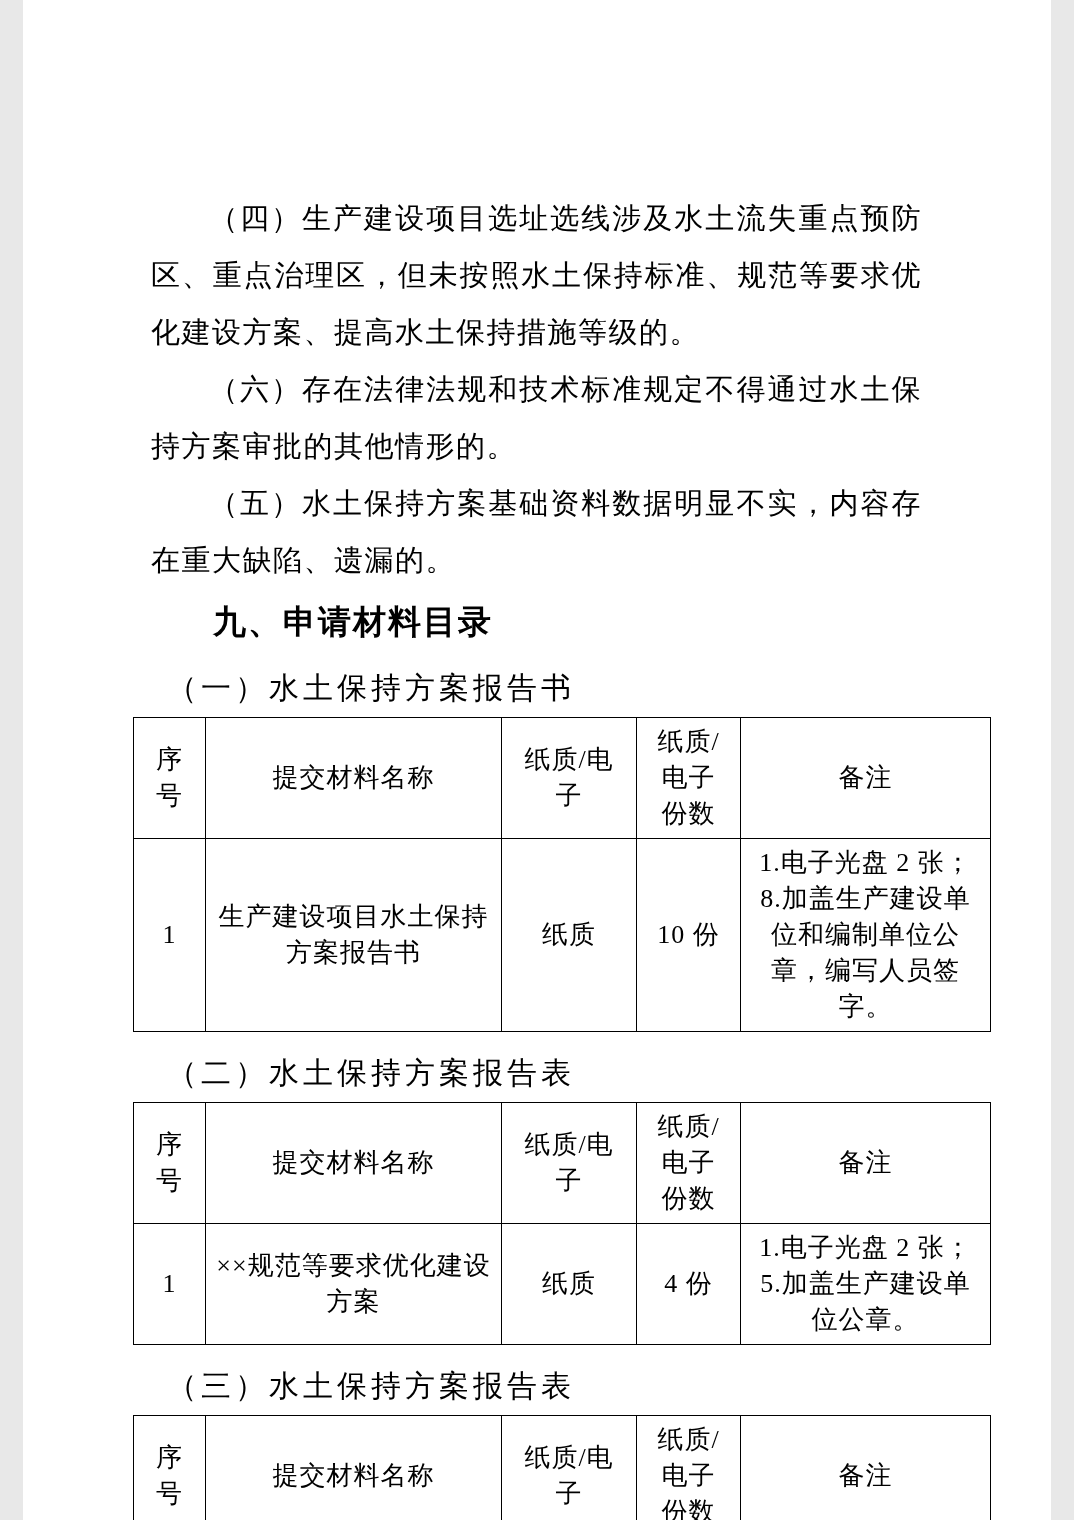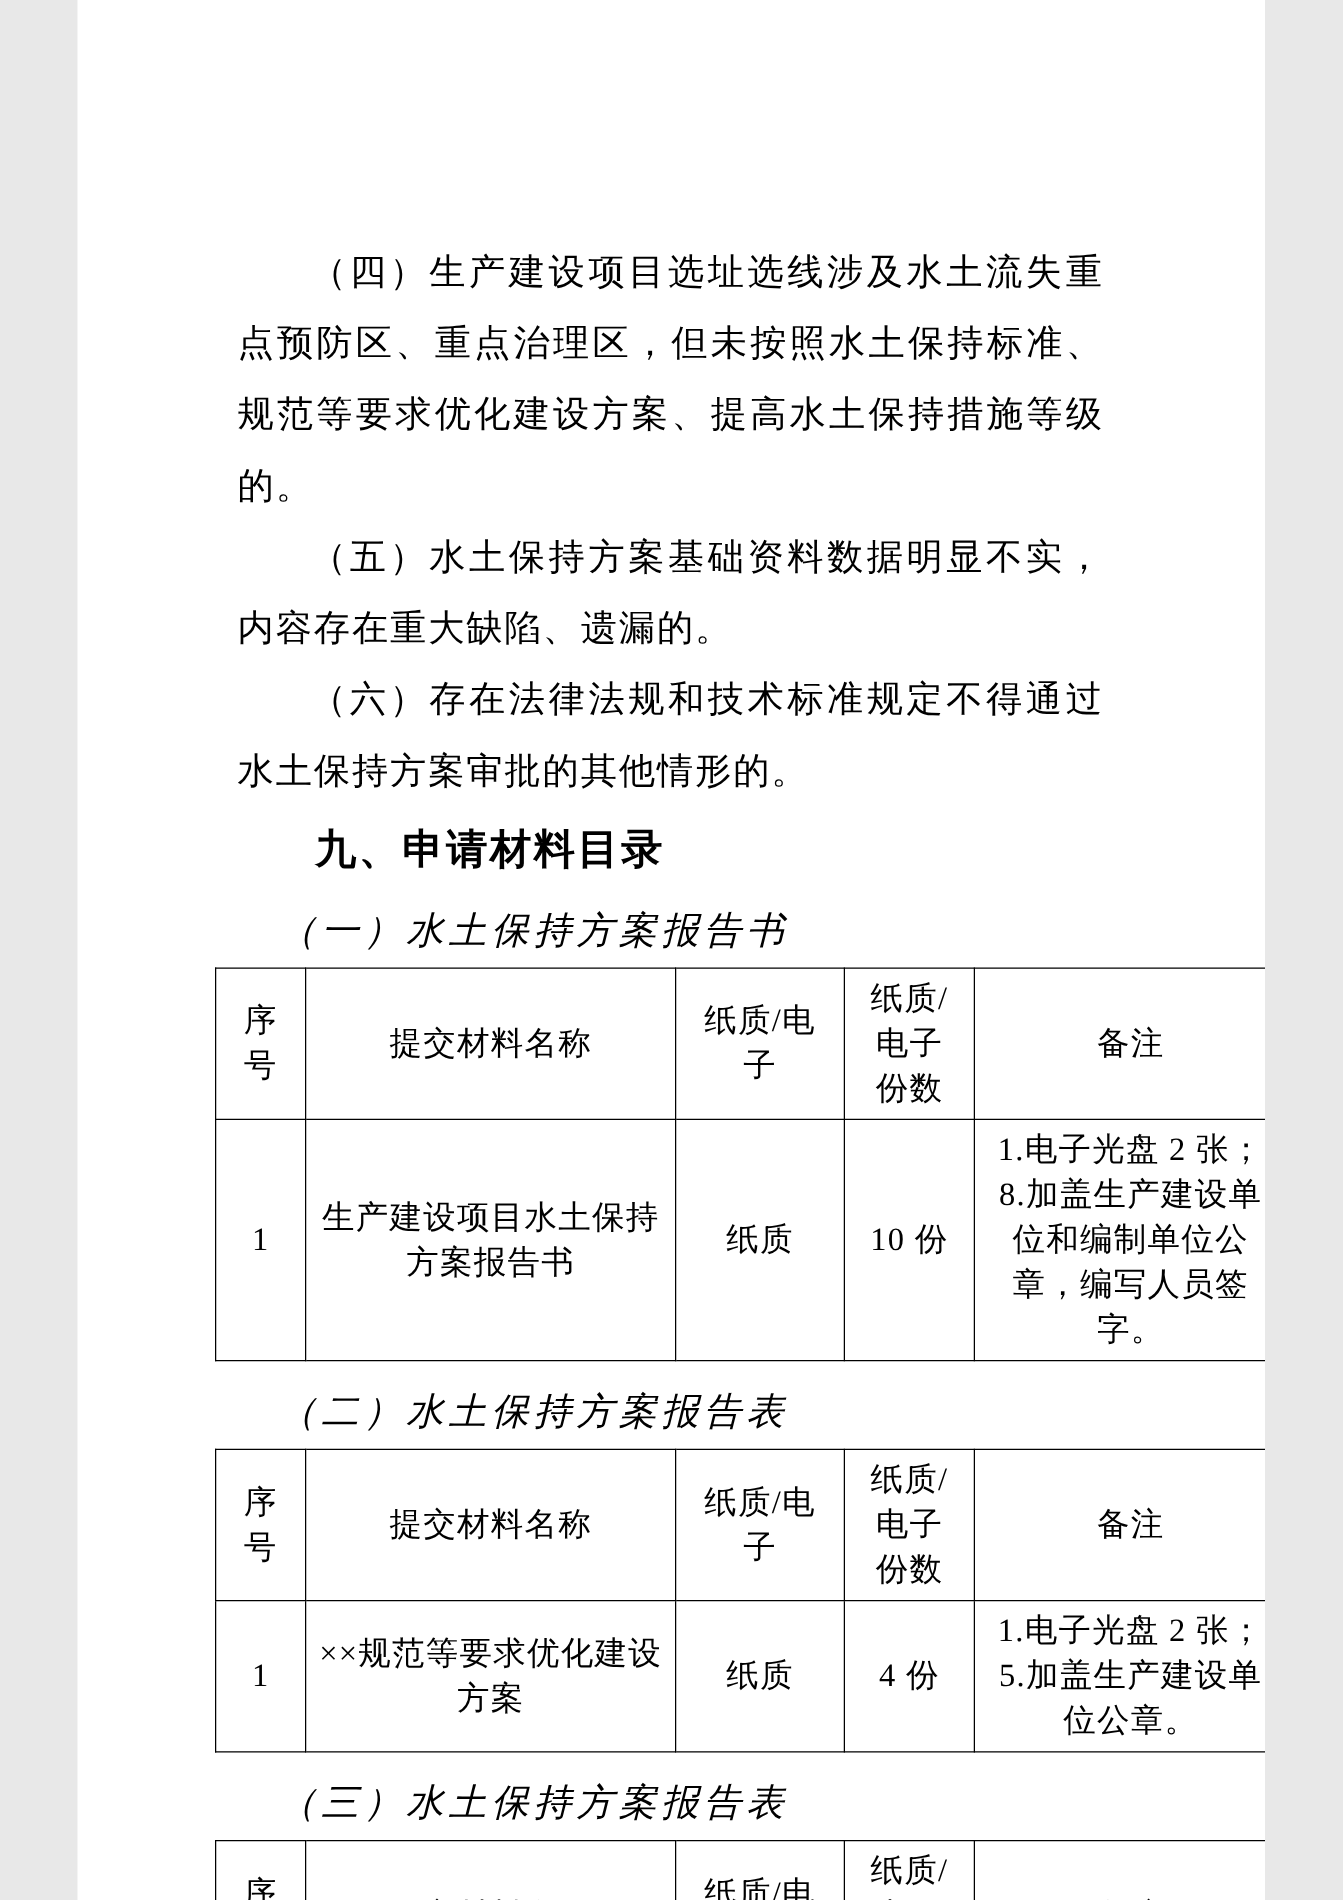--- a/index.html
+++ b/index.html
@@ -1,18 +1,18 @@
 <!DOCTYPE html>
 <html lang="zh"><head>
 <meta charset="utf-8">
 <style>
   html, body { margin: 0; padding: 0; background: #e8e8e8; }
   .page {
     position: relative;
-    width: 950px;
+    width: 1028px;
     height: 1520px;
     margin: 0 auto;
     background: #ffffff;
     box-sizing: border-box;
     padding: 190px 107px 0 110px;
     font-family: "Liberation Serif", "DejaVu Serif", serif;
     color: #000000;
     overflow: hidden;
   }
   .body-para {
@@ -27,26 +27,25 @@
   }
   .section-heading {
     margin: 14px 0 0 80px;
     font-family: Liberation Mono, monospace;
     font-weight: 700;
     font-size: 33px;
     line-height: 44px;
     letter-spacing: 2px;
   }
   .subsection-title {
-    margin: 20px 0 8px 51px;
+    margin: 20px 0 8px 34px;
     font-size: 30px;
     line-height: 42px;
     letter-spacing: 4px;
     font-weight: 400;
-    font-style: italic;
   }
   table.materials-table {
     border-collapse: collapse;
     width: 857px;
     table-layout: fixed;
   }
   .materials-table th, .materials-table td {
     border: 1.5px solid #000;
     font-weight: 400;
     font-size: 26px;
@@ -62,22 +61,22 @@
   table.t1 td { height: 108px; }
   .remark-cell { text-align: center; }
   .remark-cell div { line-height: 36px; }
 </style>
 </head>
 <body>
 
 <div class="page">
 
   <p class="body-para">（四）生产建设项目选址选线涉及水土流失重点预防区、重点治理区，但未按照水土保持标准、规范等要求优化建设方案、提高水土保持措施等级的。</p>
+  <p class="body-para">（六）存在法律法规和技术标准规定不得通过水土保持方案审批的其他情形的。</p>
   <p class="body-para">（五）水土保持方案基础资料数据明显不实，内容存在重大缺陷、遗漏的。</p>
-  <p class="body-para">（六）存在法律法规和技术标准规定不得通过水土保持方案审批的其他情形的。</p>
 
   <h2 class="section-heading">九、申请材料目录</h2>
 
   <h3 class="subsection-title">（一）水土保持方案报告书</h3>
   <table class="materials-table t1">
     <colgroup>
         <col style="width:72px">
         <col style="width:296px">
         <col style="width:135px">
         <col style="width:104px">

